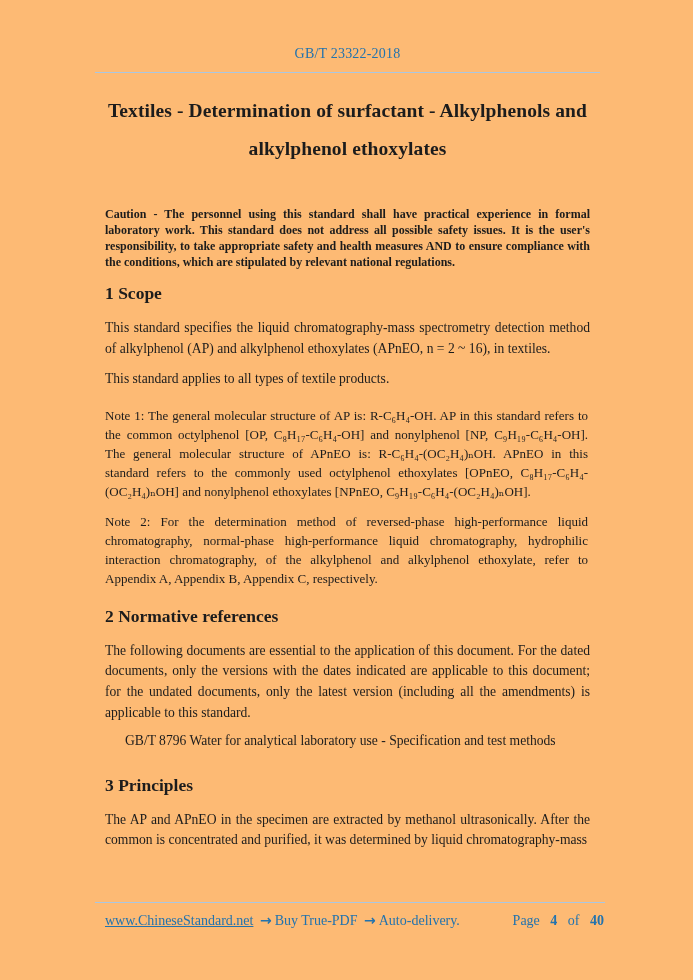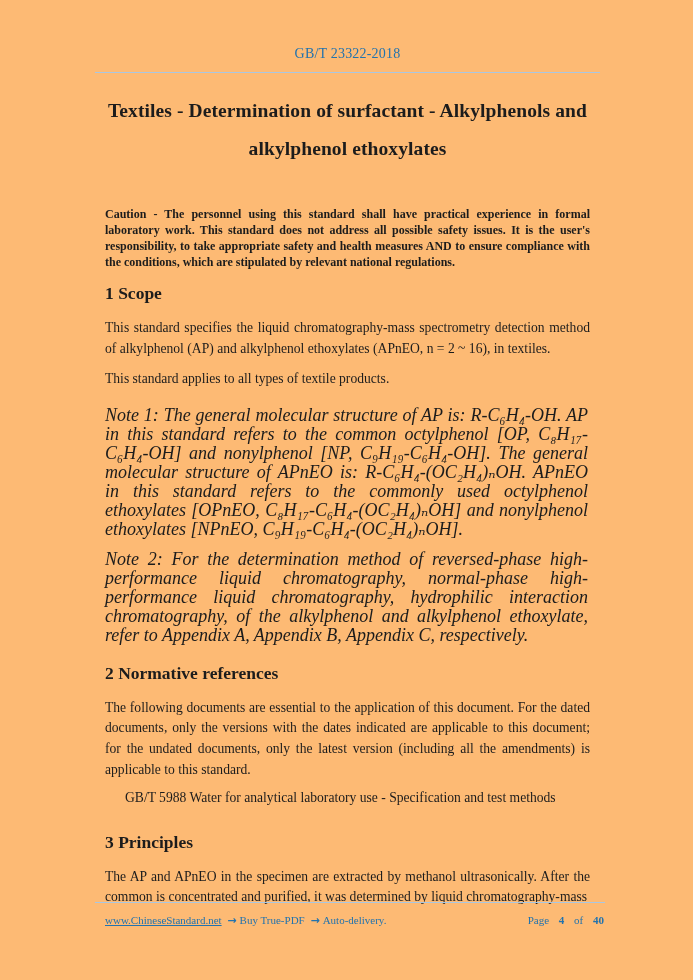--- a/index.html
+++ b/index.html
@@ -58,25 +58,24 @@
   h2.section-heading.first { margin-top: 12px; }
   h2.section-heading.principles { margin-top: 22px; }
   p.body {
     font-size: 13.6px;
     line-height: 20.6px;
     text-align: justify;
     margin: 13px 0 0 0;
   }
   p.body.tight { margin-top: 10px; }
   p.note {
-    font-size: 18px;
+    font-size: 13px;
     line-height: 19px;
     text-align: justify;
     margin: 11px 2px 0 0;
-    font-style: italic;
   }
   p.note.first-note { margin-top: 16px; }
   p.reference {
     font-size: 13.6px;
     line-height: 20.6px;
     text-align: left;
     margin: 8px 0 0 0;
     padding-left: 20px;
   }
   footer.page-footer {
@@ -86,21 +85,21 @@
     top: 902px;
   }
   .footer-rule { margin: 0; }
   .footer-row {
     display: flex;
     justify-content: space-between;
     align-items: baseline;
     margin-top: 9px;
     padding: 0 1px 0 10px;
     color: var(--accent-blue, #2273ae);
-    font-size: 11px;
+    font-size: 14px;
     line-height: 17px;
   }
   .footer-left { white-space: nowrap; }
   .footer-link {
     color: inherit;
     text-decoration: underline;
     cursor: pointer;
   }
   .arrow-glyph {
     font-family: "DejaVu Sans", sans-serif;
@@ -136,21 +135,21 @@
   <p class="body tight">This standard applies to all types of textile products.</p>
 
   <p class="note first-note">Note 1: The general molecular structure of AP is: R-C₆H₄-OH. AP in this standard refers to the common octylphenol [OP, C₈H₁₇-C₆H₄-OH] and nonylphenol [NP, C₉H₁₉-C₆H₄-OH]. The general molecular structure of APnEO is: R-C₆H₄-(OC₂H₄)ₙOH. APnEO in this standard refers to the commonly used octylphenol ethoxylates [OPnEO, C₈H₁₇-C₆H₄-(OC₂H₄)ₙOH] and nonylphenol ethoxylates [NPnEO, C₉H₁₉-C₆H₄-(OC₂H₄)ₙOH].</p>
 
   <p class="note">Note 2: For the determination method of reversed-phase high-performance liquid chromatography, normal-phase high-performance liquid chromatography, hydrophilic interaction chromatography, of the alkylphenol and alkylphenol ethoxylate, refer to Appendix A, Appendix B, Appendix C, respectively.</p>
 
   <h2 class="section-heading">2 Normative references</h2>
 
   <p class="body">The following documents are essential to the application of this document. For the dated documents, only the versions with the dates indicated are applicable to this document; for the undated documents, only the latest version (including all the amendments) is applicable to this standard.</p>
 
-  <p class="reference">GB/T 5988 Water for analytical laboratory use - Specification and test methods</p>
+  <p class="reference">GB/T 8796 Water for analytical laboratory use - Specification and test methods</p>
 
   <h2 class="section-heading principles">3 Principles</h2>
 
   <p class="body">The AP and APnEO in the specimen are extracted by methanol ultrasonically. After the common is concentrated and purified, it was determined by liquid chromatography-mass</p>
 
   <footer class="page-footer">
     <div class="rule footer-rule"></div>
     <div class="footer-row">
       <div class="footer-left">
         <a class="footer-link">www.ChineseStandard.net</a>

